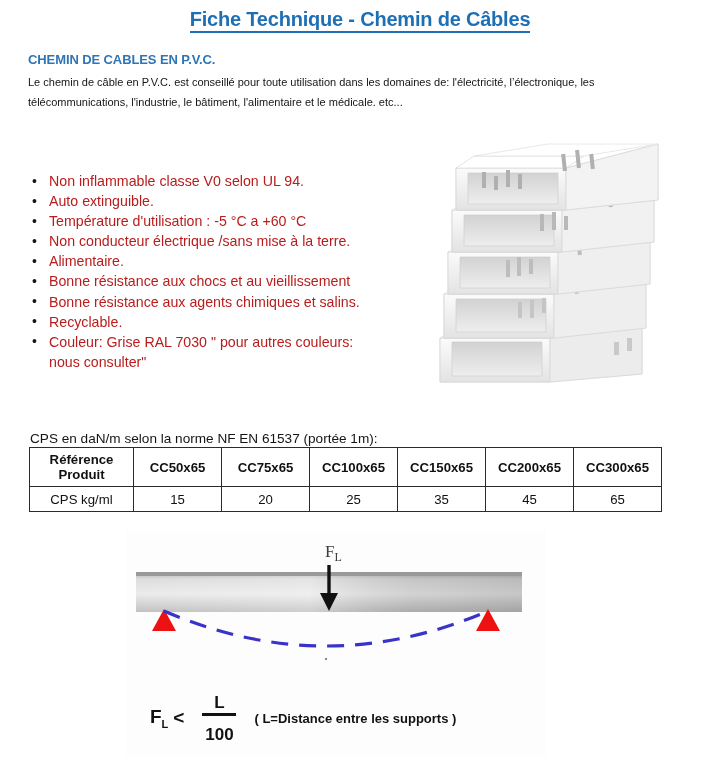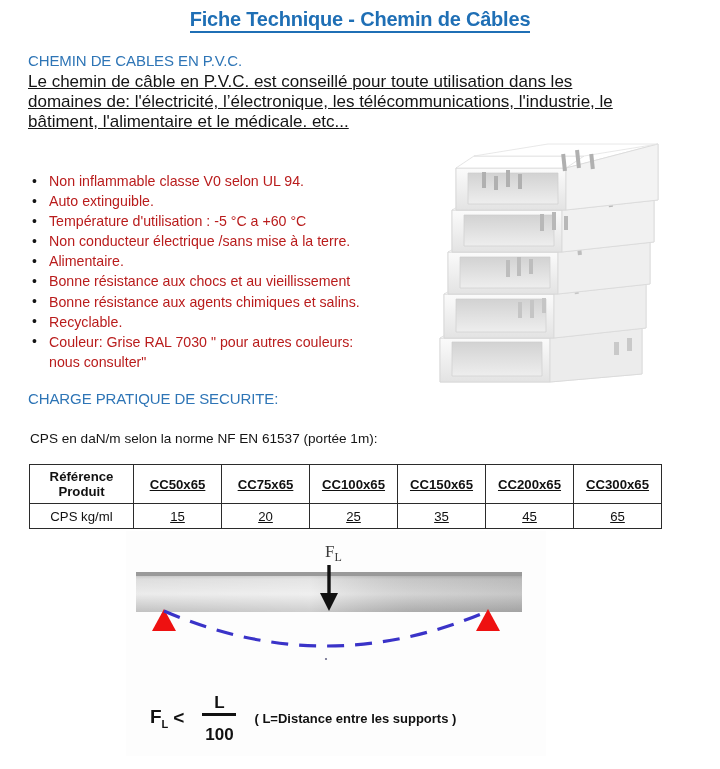--- a/index.html
+++ b/index.html
@@ -34,40 +34,39 @@
     letter-spacing: -0.2px;
   }
   .doc-title span {
     border-bottom: 2px solid #1f6fb5;
     padding-bottom: 1px;
   }
 
   
   .section-heading {
     position: absolute;
-    font-size: 15px;
-    font-weight: normal;
+    font-size: 13px;
+    font-weight: bold;
     color: #2e75b6;
     letter-spacing: -0.1px;
     white-space: nowrap;
   }
   #heading-intro { left: 28px; top: 52px; }
   #heading-carac { left: 28px; top: 152px; }
   #heading-charge { left: 28px; top: 390px; }
 
   
   .intro-para {
     position: absolute;
     left: 28px;
     top: 72px;
     width: 585px;
-    font-size: 17px;
+    font-size: 11px;
     line-height: 20px;
     color: #151515;
-    text-decoration: underline;
   }
 
   
   .bullets {
     position: absolute;
     left: 30px;
     top: 171px;
     width: 390px;
     margin: 0;
     padding: 0;
@@ -111,21 +110,21 @@
     top: 431px;
     font-size: 13.6px;
     color: #151515;
     white-space: nowrap;
   }
 
   
   .cps-table {
     position: absolute;
     left: 29px;
-    top: 464px;
+    top: 447px;
     border-collapse: collapse;
     table-layout: fixed;
   }
   .cps-table td {
     border: 1.3px solid #2b2b2b;
     text-align: center;
     font-size: 13.2px;
     color: #111111;
     padding: 0;
     height: 20px;
@@ -136,21 +135,20 @@
     line-height: 15px;
   }
   .cps-table tr.body td {
     height: 24px;
   }
   .cps-table td.refcell {
     width: 103px;
   }
   .cps-table td.col {
     width: 87px;
-    text-decoration: underline;
   }
 
   
   .diagram {
     position: absolute;
     left: 126px;
     top: 531px;
     width: 420px;
     height: 225px;
     background: #fdfdfd;
@@ -327,21 +325,20 @@
           <rect x="84" y="28" width="4" height="17"></rect>
           <rect x="96" y="32" width="4" height="15"></rect>
           <rect x="140" y="12" width="4" height="17" transform="rotate(-6 142 20)"></rect>
           <rect x="154" y="8" width="4" height="18" transform="rotate(-6 156 17)"></rect>
           <rect x="168" y="12" width="4" height="15" transform="rotate(-6 170 19)"></rect>
         </g>
       </g>
     </svg>
   </div>
 
-  <div class="section-heading" id="heading-charge">CHARGE PRATIQUE DE SECURITE:</div>
   <div class="cps-caption">CPS en daN/m selon la norme NF EN 61537 (portée 1m):</div>
 
   <table class="cps-table">
     <tbody>
       <tr class="head">
         <td class="refcell">
           <div>Référence</div>
           <div>Produit</div>
         </td>
         <td class="col">CC50x65</td>

